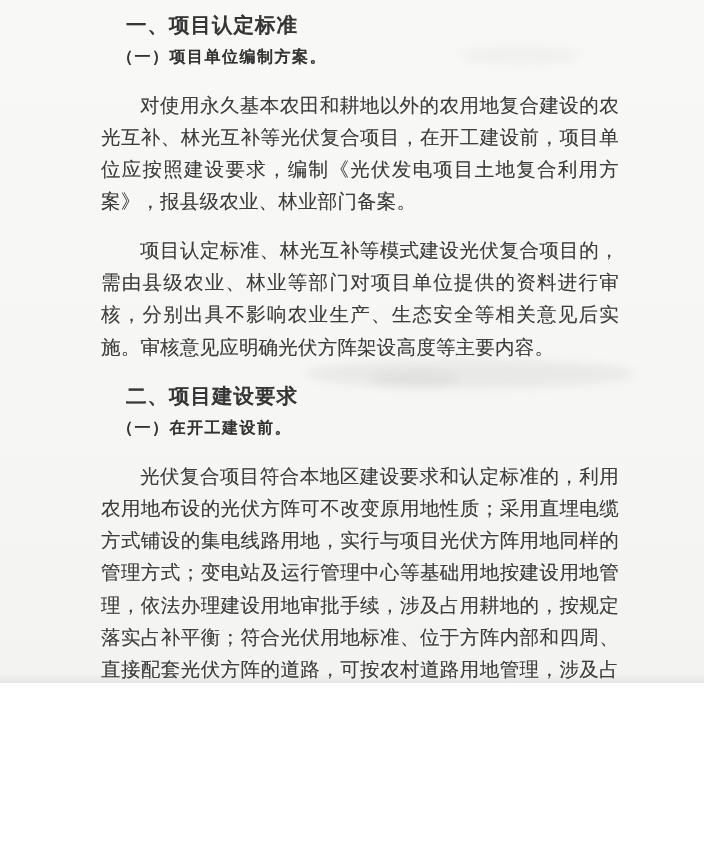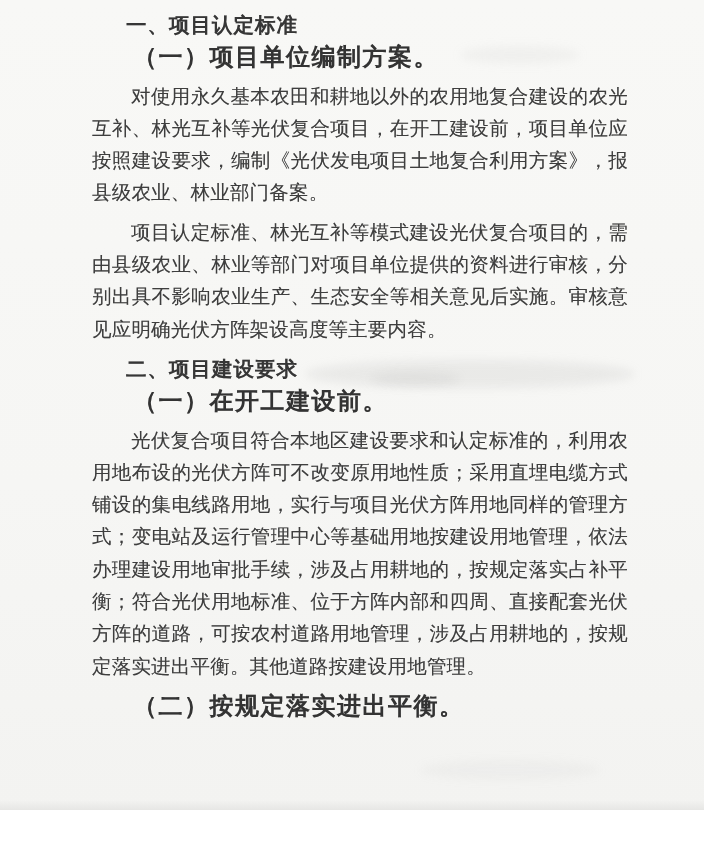--- a/index.html
+++ b/index.html
@@ -3,21 +3,21 @@
 <meta charset="utf-8">
 <style>
   html, body {
     margin: 0;
     padding: 0;
     background: #ffffff;
   }
   .page {
     position: relative;
     width: 704px;
-    height: 810px;
+    height: 683px;
     overflow: hidden;
     background:
       linear-gradient(180deg, #f8f8f6 0%, #f6f6f4 60%, #f3f3f1 100%);
     font-family: "Liberation Serif", "DejaVu Serif", serif;
   }
   
   .page::after {
     content: "";
     position: absolute;
     left: 0; right: 0; bottom: 0;
@@ -38,27 +38,27 @@
   .h1 {
     font-family: "Liberation Sans", "DejaVu Sans", sans-serif;
     font-weight: 700;
     font-size: 20.5px;
     color: #363636;
     text-indent: 2em;
     letter-spacing: 1px;
   }
   .h2 {
     font-weight: 700;
-    font-size: 24px;
+    font-size: 16px;
     color: #333333;
     text-indent: 2em;
     letter-spacing: 1.5px;
   }
   .body-p {
-    margin: 7px;
+    margin: 16px;
     text-indent: 2em;
     text-align: justify;
     letter-spacing: 0.2px;
   }
   .pagenum {
     position: absolute;
     left: 89px;
     top: 810px;
     font-size: 16px;
     letter-spacing: 3px;

